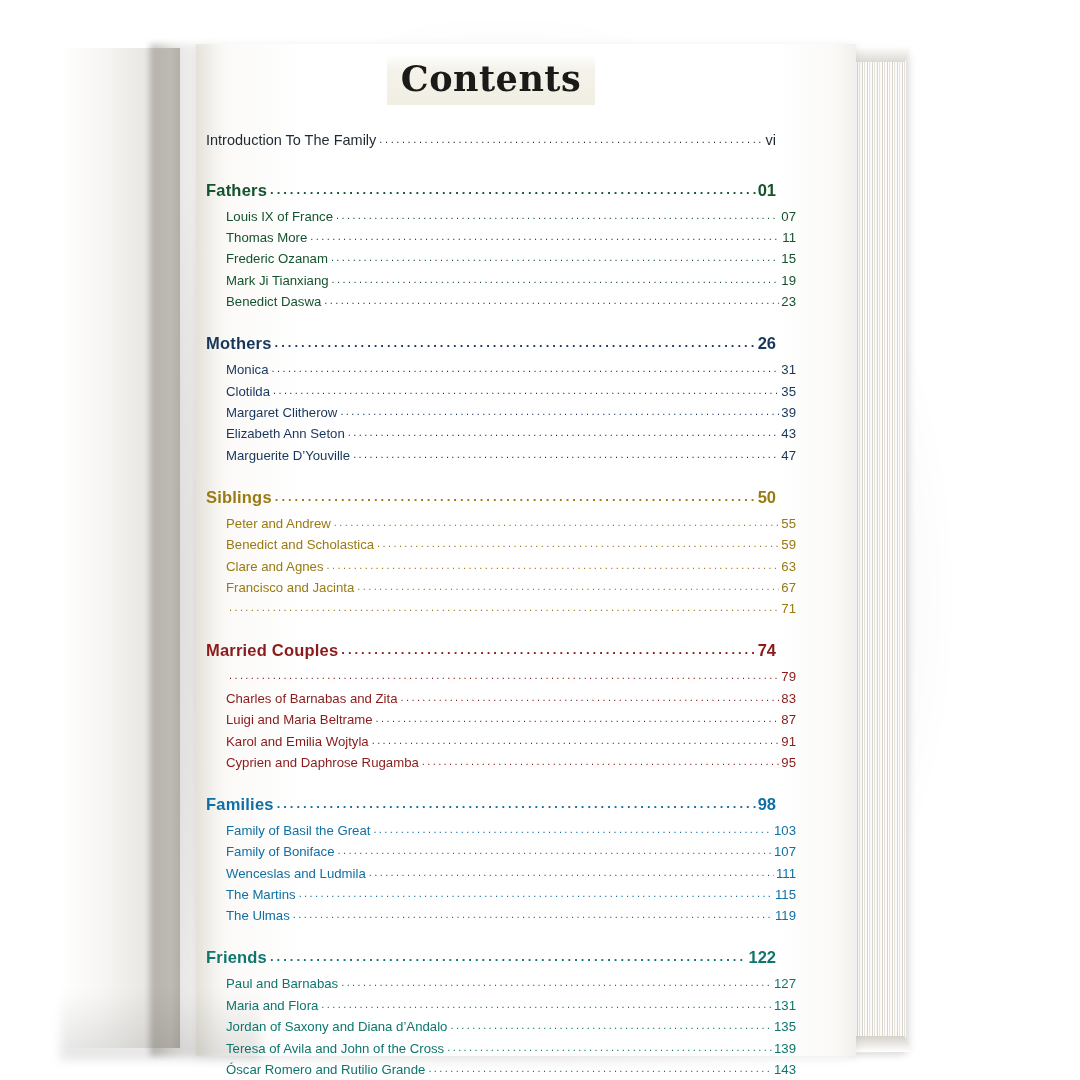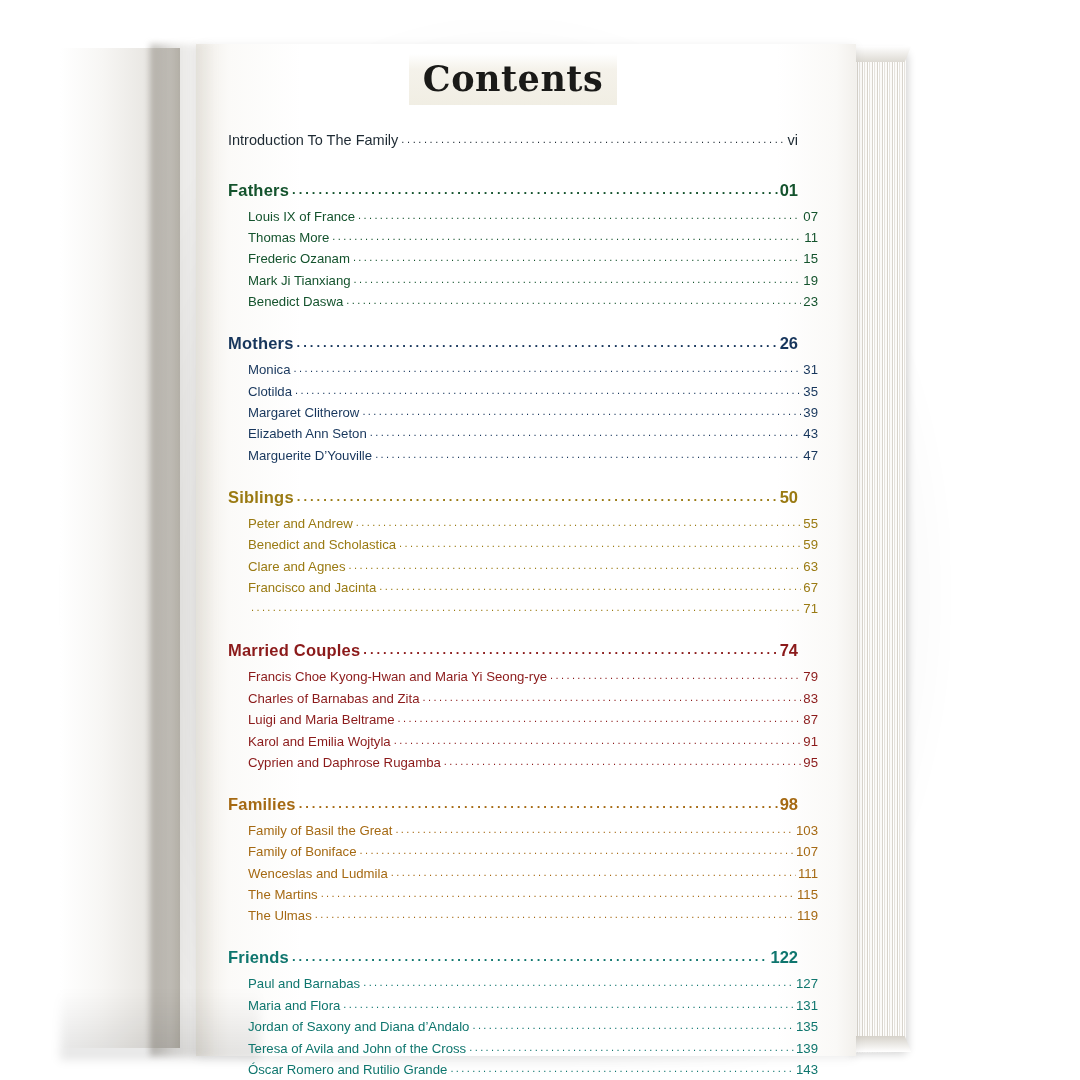--- a/index.html
+++ b/index.html
@@ -114,21 +114,21 @@
     top: 990px;
     width: 200px;
     height: 70px;
     background: linear-gradient(to bottom, rgba(0,0,0,0.0), rgba(0,0,0,0.10));
     filter: blur(5px);
   }
 
   
   .content {
     position: absolute;
-    left: 228px;
+    left: 206px;
     top: 52px;
     width: 570px;
     height: 1000px;
   }
 
   .title-wrap {
     position: relative;
     text-align: center;
     margin-top: 2px;
     margin-bottom: 26px;
@@ -335,21 +335,20 @@
             <span class="page">71</span>
           </div>
         </div>
         <div class="toc-group group-married-couples" style="color: rgb(139, 26, 26);">
           <div class="row chapter">
             <span class="label">Married Couples</span>
             <span class="dots">................................................................................................................................</span>
             <span class="page">74</span>
           </div>
           <div class="row entry">
-            <span class="label">Francis Choe Kyong-Hwan and Maria Yi Seong-rye</span>
             <span class="dots">................................................................................................................................</span>
             <span class="page">79</span>
           </div>
           <div class="row entry">
             <span class="label">Charles of Barnabas and Zita</span>
             <span class="dots">................................................................................................................................</span>
             <span class="page">83</span>
           </div>
           <div class="row entry">
             <span class="label">Luigi and Maria Beltrame</span>
@@ -360,21 +359,21 @@
             <span class="label">Karol and Emilia Wojtyla</span>
             <span class="dots">................................................................................................................................</span>
             <span class="page">91</span>
           </div>
           <div class="row entry">
             <span class="label">Cyprien and Daphrose Rugamba</span>
             <span class="dots">................................................................................................................................</span>
             <span class="page">95</span>
           </div>
         </div>
-        <div class="toc-group group-families" style="color: #a16207;">
+        <div class="toc-group group-families" style="color: #0369a1;">
           <div class="row chapter">
             <span class="label">Families</span>
             <span class="dots">................................................................................................................................</span>
             <span class="page">98</span>
           </div>
           <div class="row entry">
             <span class="label">Family of Basil the Great</span>
             <span class="dots">................................................................................................................................</span>
             <span class="page">103</span>
           </div>

